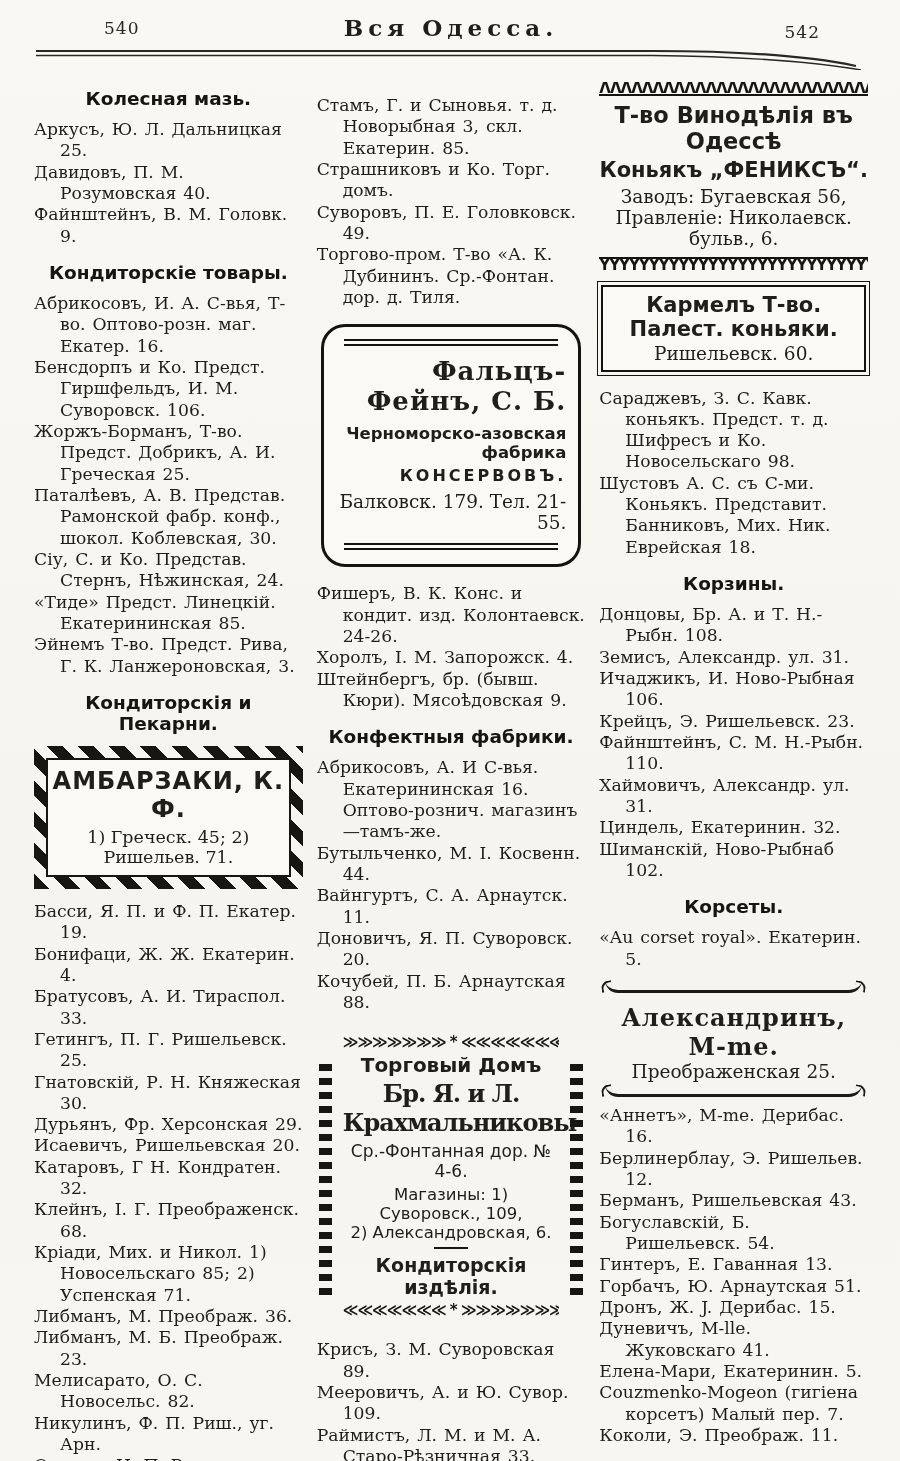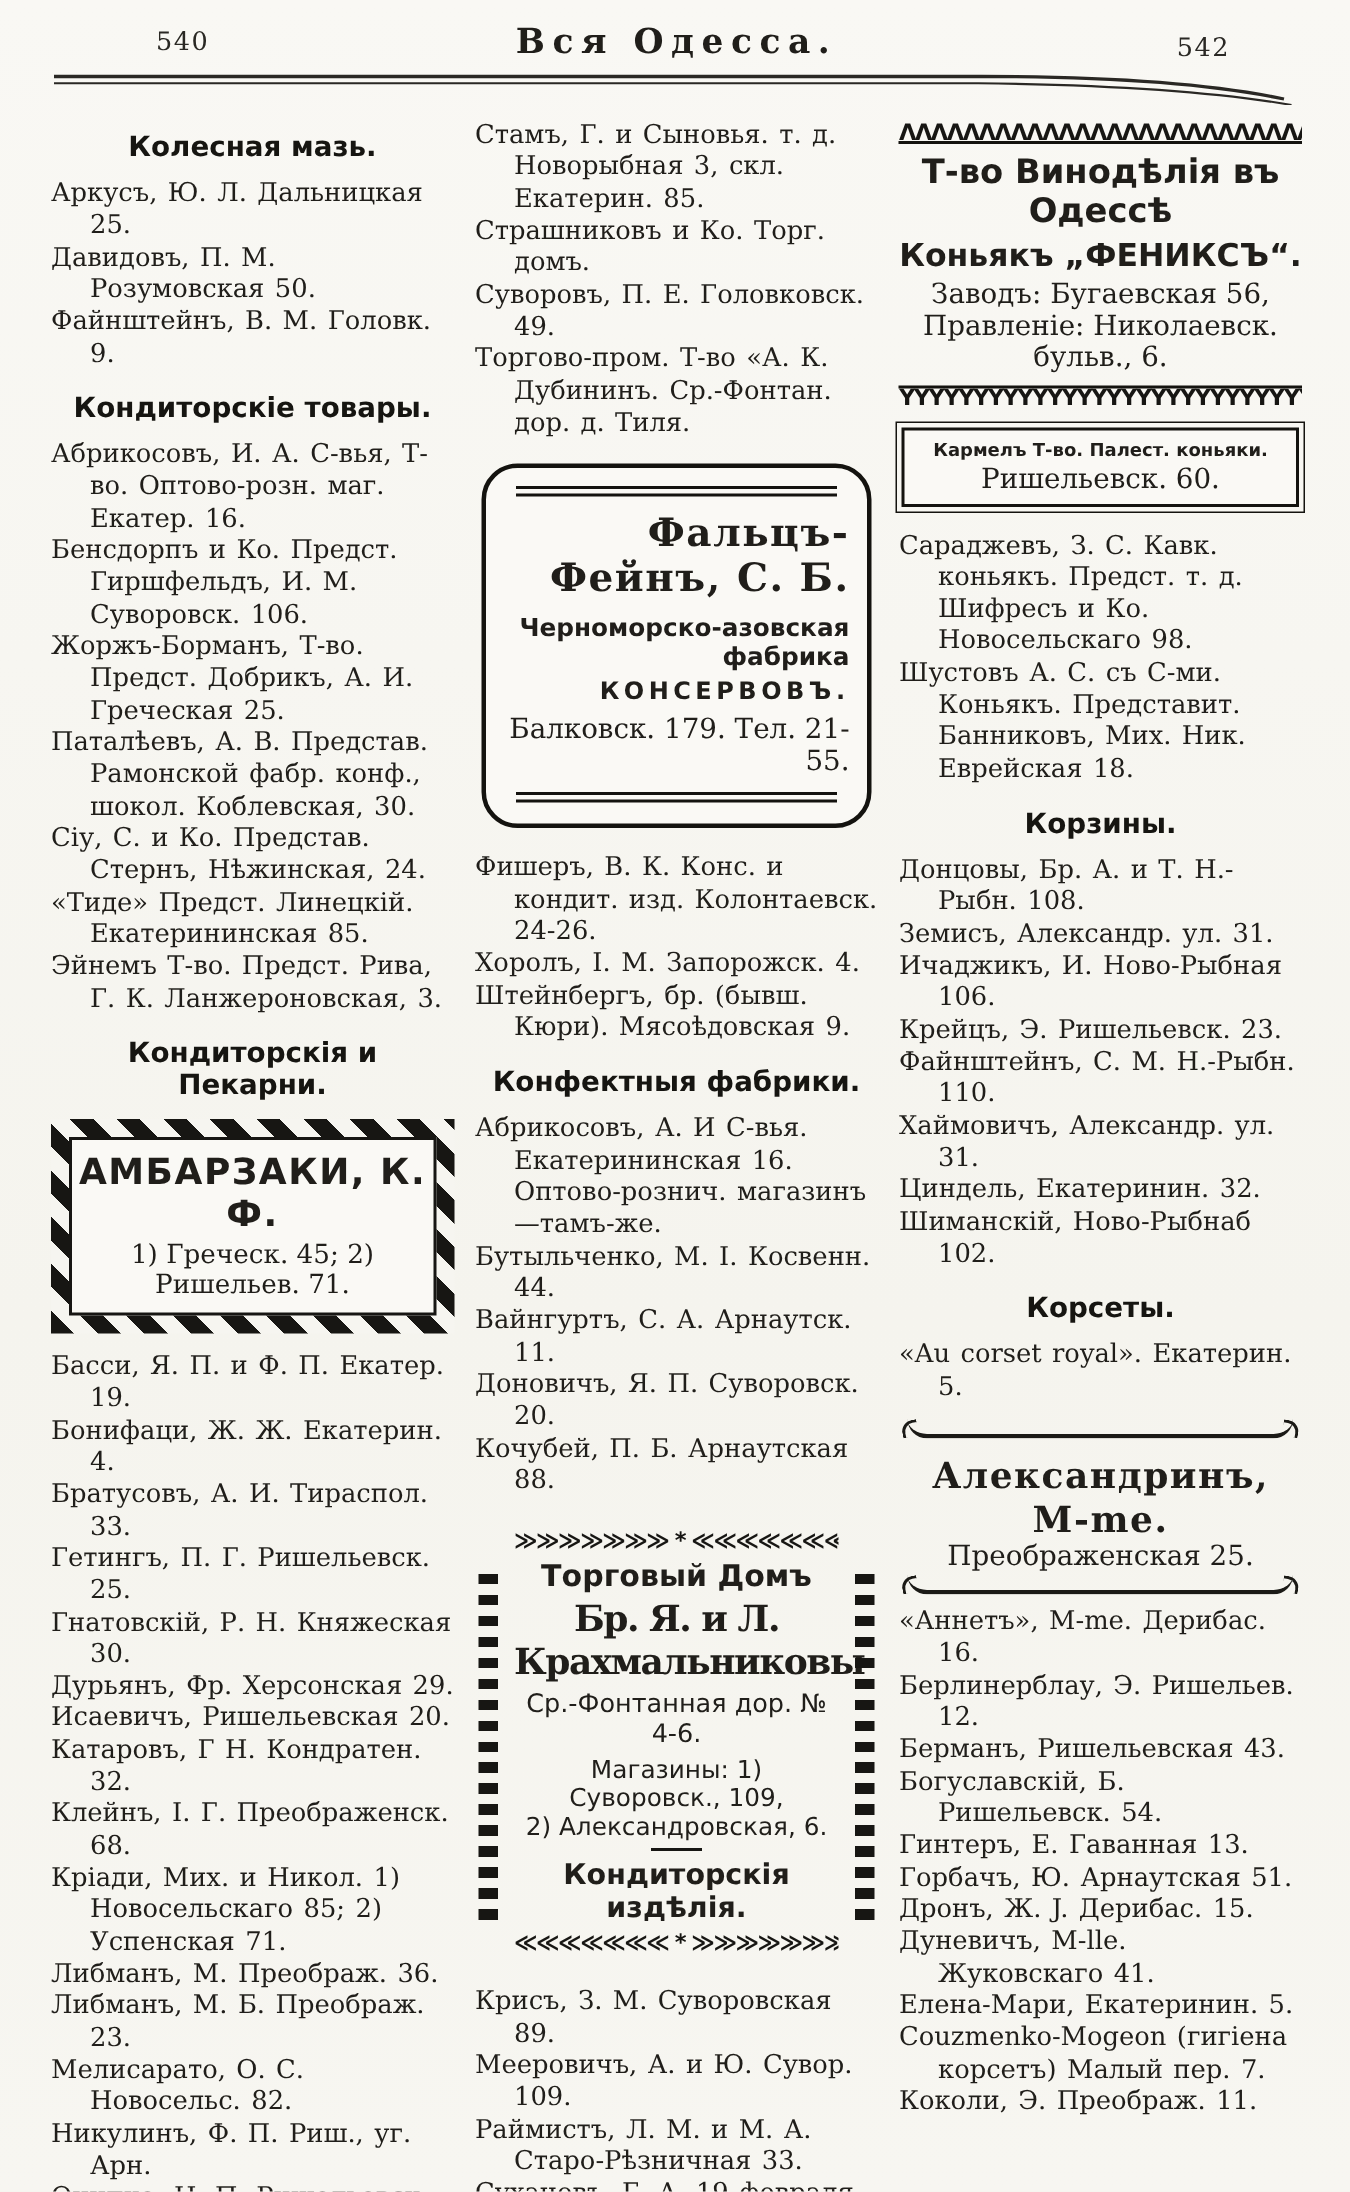--- a/index.html
+++ b/index.html
@@ -56,21 +56,21 @@
   .ad-phoenix{text-align:center;margin:2px 0 10px;}
   .garland{border-bottom:2px solid #14130f;margin-bottom:6px;line-height:0.8;}
   .garland.bot{border-bottom:none;border-top:2px solid #14130f;margin:8px 0 0;line-height:0.9;}
   .ad-phoenix .l1{font-family:"DejaVu Sans",sans-serif;font-weight:700;font-size:22.5px;margin-top:4px;}
   .ad-phoenix .l2{font-family:"DejaVu Sans",sans-serif;font-weight:700;font-size:21px;margin-top:4px;}
   .ad-phoenix .l3{font-size:18.5px;margin-top:4px;}
   .ad-phoenix .l4{font-size:18.5px;}
   
   .ad-karmel{border:2px solid #14130f;outline:1px solid #14130f;outline-offset:3px;
              margin:12px 2px 16px;padding:6px 4px;text-align:center;background:#faf9f5;}
-  .ad-karmel .l1{font-family:"DejaVu Sans",sans-serif;font-weight:700;font-size:12px;}
+  .ad-karmel .l1{font-family:"DejaVu Sans",sans-serif;font-weight:700;font-size:21px;}
   .ad-karmel .l2{font-size:18.5px;margin-top:2px;}
   
   .ad-alex{text-align:center;margin:8px 0;}
   .swash{height:10px;margin:2px 6px 8px;border-bottom:3px solid #1b1a16;border-radius:0 0 14px 14px;position:relative;}
   .swash:before,.swash:after{content:"";position:absolute;bottom:-2px;width:9px;height:9px;
       border:2px solid #1b1a16;border-right:none;border-bottom:none;border-radius:8px 0 0 0;}
   .swash:before{left:-4px;transform:rotate(-12deg);}
   .swash:after{right:-4px;transform:rotate(100deg);}
   .swash.top{margin:10px 6px 10px;}
   .ad-alex .l1{font-weight:700;font-size:24px;letter-spacing:1px;}
@@ -90,21 +90,21 @@
     <path d="M2 5 L620 5 Q750 5 822 20" fill="none" stroke="#2a2824" stroke-width="2.2"></path>
     <path d="M2 9.5 L618 9.5 Q752 11 827 24" fill="none" stroke="#2a2824" stroke-width="1.4"></path>
   </svg>
 
   <div class="columns">
 
     <div class="col">
       <div class="heading" style="margin-top:8px">Колесная мазь.</div>
       <div>
           <div class="entry">Аркусъ, Ю. Л. Дальницкая 25.</div>
-          <div class="entry">Давидовъ, П. М. Розумовская 50.</div>
+          <div class="entry">Давидовъ, П. М. Розумовская 40.</div>
           <div class="entry">Файнштейнъ, В. М. Головк. 9.</div>
         </div>
 
       <div class="heading">Кондиторскіе товары.</div>
       <div>
           <div class="entry">Абрикосовъ, И. А. С-вья, Т-во. Оптово-розн. маг. Екатер. 16.</div>
           <div class="entry">Бенсдорпъ и Ко. Предст. Гирш­фельдъ, И. М. Суворовск. 106.</div>
           <div class="entry">Жоржъ-Борманъ, Т-во. Предст. Добрикъ, А. И. Греческая 25.</div>
           <div class="entry">Паталѣевъ, А. В. Представ. Ра­монской фабр. конф., шокол. Коблевская, 30.</div>
           <div class="entry">Сіу, С. и Ко. Представ. Стернъ, Нѣжинская, 24.</div>
@@ -135,21 +135,21 @@
           <div class="entry">Либманъ, М. Преображ. 36.</div>
           <div class="entry">Либманъ, М. Б. Преображ. 23.</div>
           <div class="entry">Мелисарато, О. С. Новосельс. 82.</div>
           <div class="entry">Никулинъ, Ф. П. Риш., уг. Арн.</div>
           <div class="entry">Онипко, Н. П. Ришельевск. 17.</div>
         </div>
 
     </div>
 
     <div class="col">
-      <div style="margin-top:0">
+      <div style="margin-top:15px">
           <div class="entry">Стамъ, Г. и Сыновья. т. д. Ново­рыбная 3, скл. Екатерин. 85.</div>
           <div class="entry">Страшниковъ и Ко. Торг. домъ.</div>
           <div class="entry">Суворовъ, П. Е. Головковск. 49.</div>
           <div class="entry">Торгово-пром. Т-во «А. К. Дуби­нинъ. Ср.-Фонтан. дор. д. Тиля.</div>
         </div>
 
       <div class="ad-falz">
         <div class="dblrule"></div>
         <div class="t">Фальцъ-Фейнъ, С. Б.</div>
         <div class="s1">Черноморско-азовская фабрика</div>

